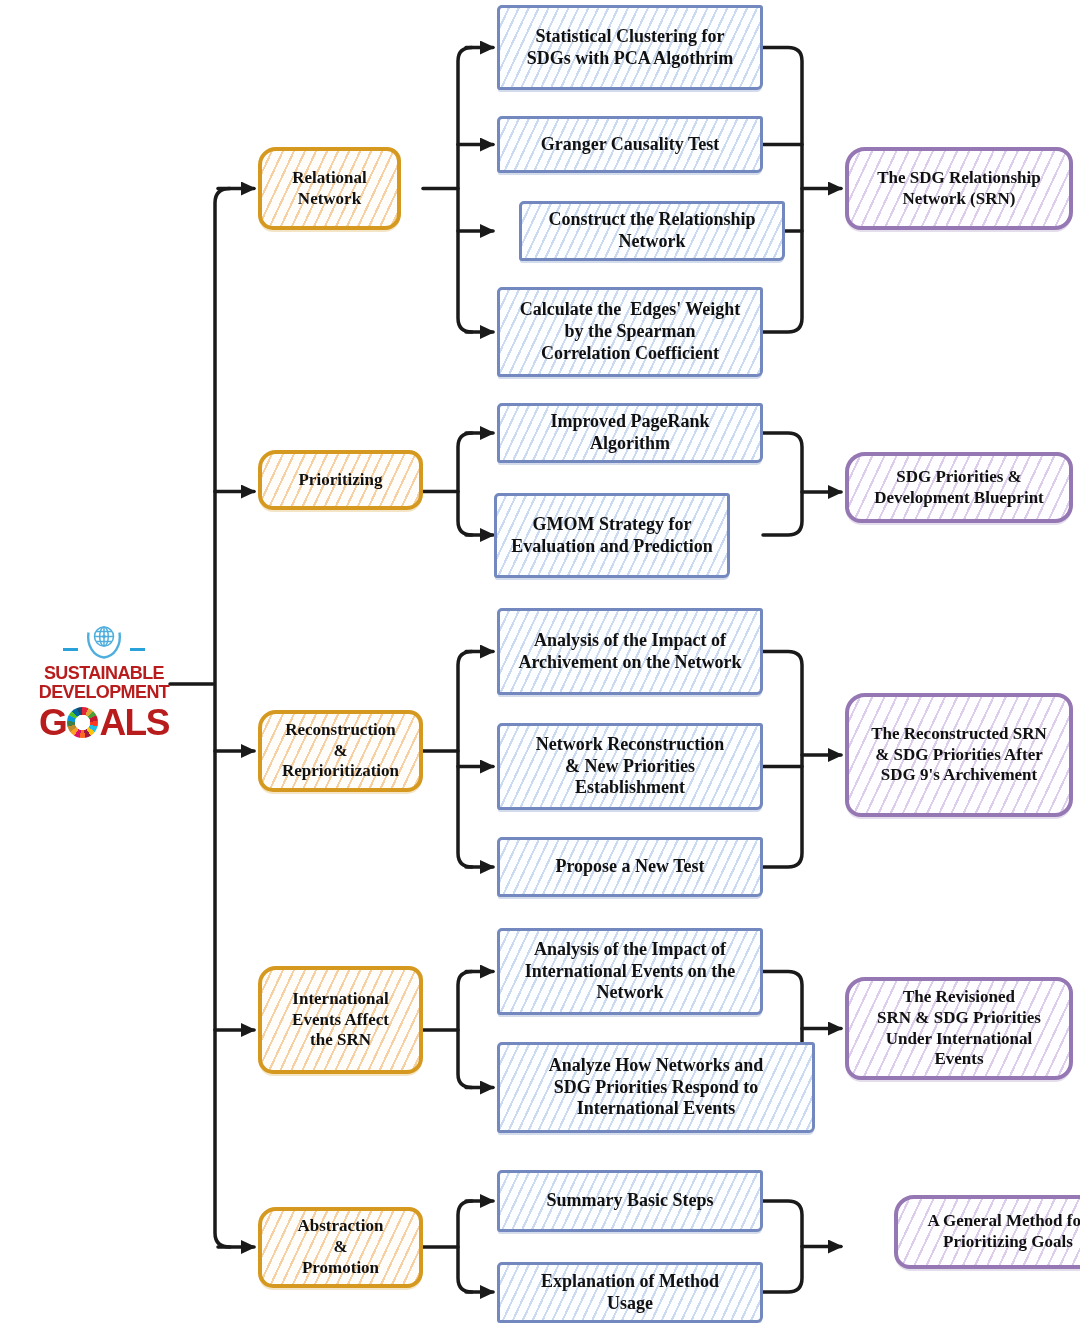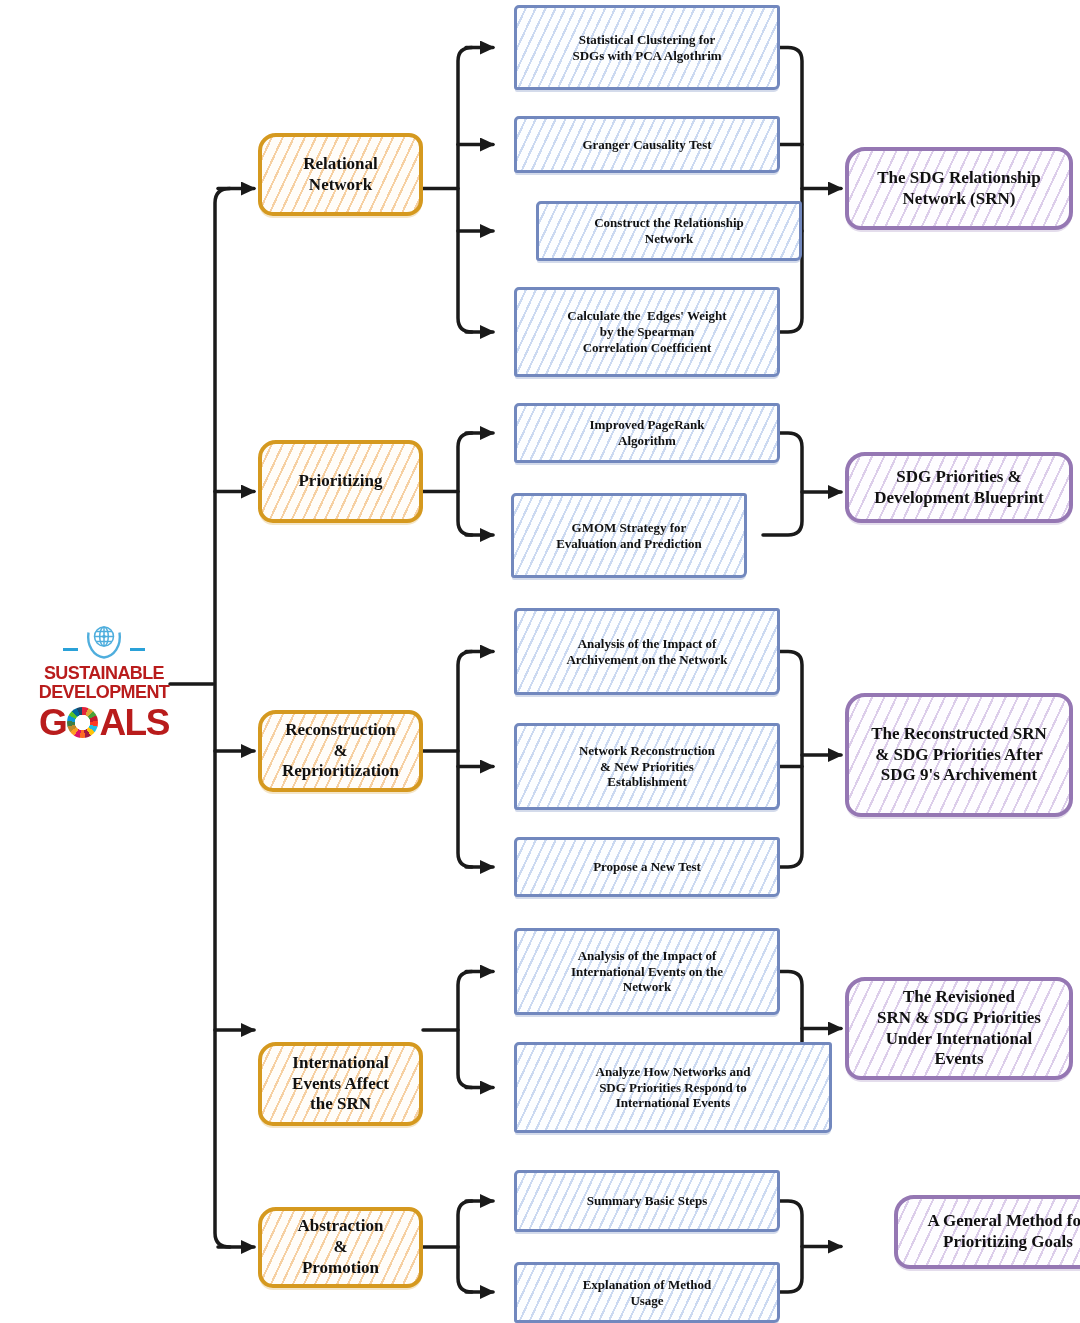--- a/index.html
+++ b/index.html
@@ -37,27 +37,26 @@
     background-color: #fffdf9;
     background-image: repeating-linear-gradient(115deg,
       rgba(255,255,255,0) 0px, rgba(255,255,255,0) 8px,
       #f6d0a2 8px, #f6d0a2 10px);
     box-shadow: 0 3px 0 -1px rgba(213,153,31,0.25);
   }
   
   .method {
     border: 3px solid #7288BE;
     border-radius: 5px 3px 6px 3px;
-    font-size: 13px;
+    font-size: 18px;
     background-color: #fdfeff;
     background-image: repeating-linear-gradient(115deg,
       rgba(255,255,255,0) 0px, rgba(255,255,255,0) 7px,
       #cbd9f1 7px, #cbd9f1 9px);
     box-shadow: 0 3px 0 -1px rgba(114,136,190,0.3);
-    margin-left: 17px;
   }
   
   .outcome {
     border: 4px solid #9577B3;
     border-radius: 20px 16px 18px 16px;
     font-size: 17px;
     background-color: #fefdff;
     background-image: repeating-linear-gradient(115deg,
       rgba(255,255,255,0) 0px, rgba(255,255,255,0) 9px,
       #dccdea 9px, #dccdea 11px);
@@ -181,33 +180,33 @@
     </div>
     <div class="logo-word">SUSTAINABLE</div>
     <div class="logo-word">DEVELOPMENT</div>
     <div class="goals-row">
       <span>G</span>
       <span class="sdg-wheel"></span>
       <span>ALS</span>
     </div>
   </div>
 
-  <div class="node stage" style="left:258px;top:133px;width:165px;height:83px">
+  <div class="node stage" style="left:258px;top:147px;width:143px;height:83px">
     <span class="label">Relational
 Network</span>
   </div>
-  <div class="node stage" style="left:258px;top:440px;width:165px;height:83px">
+  <div class="node stage" style="left:258px;top:450px;width:165px;height:60px">
     <span class="label">Prioritizing</span>
   </div>
   <div class="node stage" style="left:258px;top:710px;width:165px;height:82px">
     <span class="label">Reconstruction
 &amp;
 Reprioritization</span>
   </div>
-  <div class="node stage" style="left:258px;top:1042px;width:165px;height:84px">
+  <div class="node stage" style="left:258px;top:966px;width:165px;height:108px">
     <span class="label">International
 Events Affect
 the SRN</span>
   </div>
   <div class="node stage" style="left:258px;top:1207px;width:165px;height:81px">
     <span class="label">Abstraction
 &amp;
 Promotion</span>
   </div>
 

